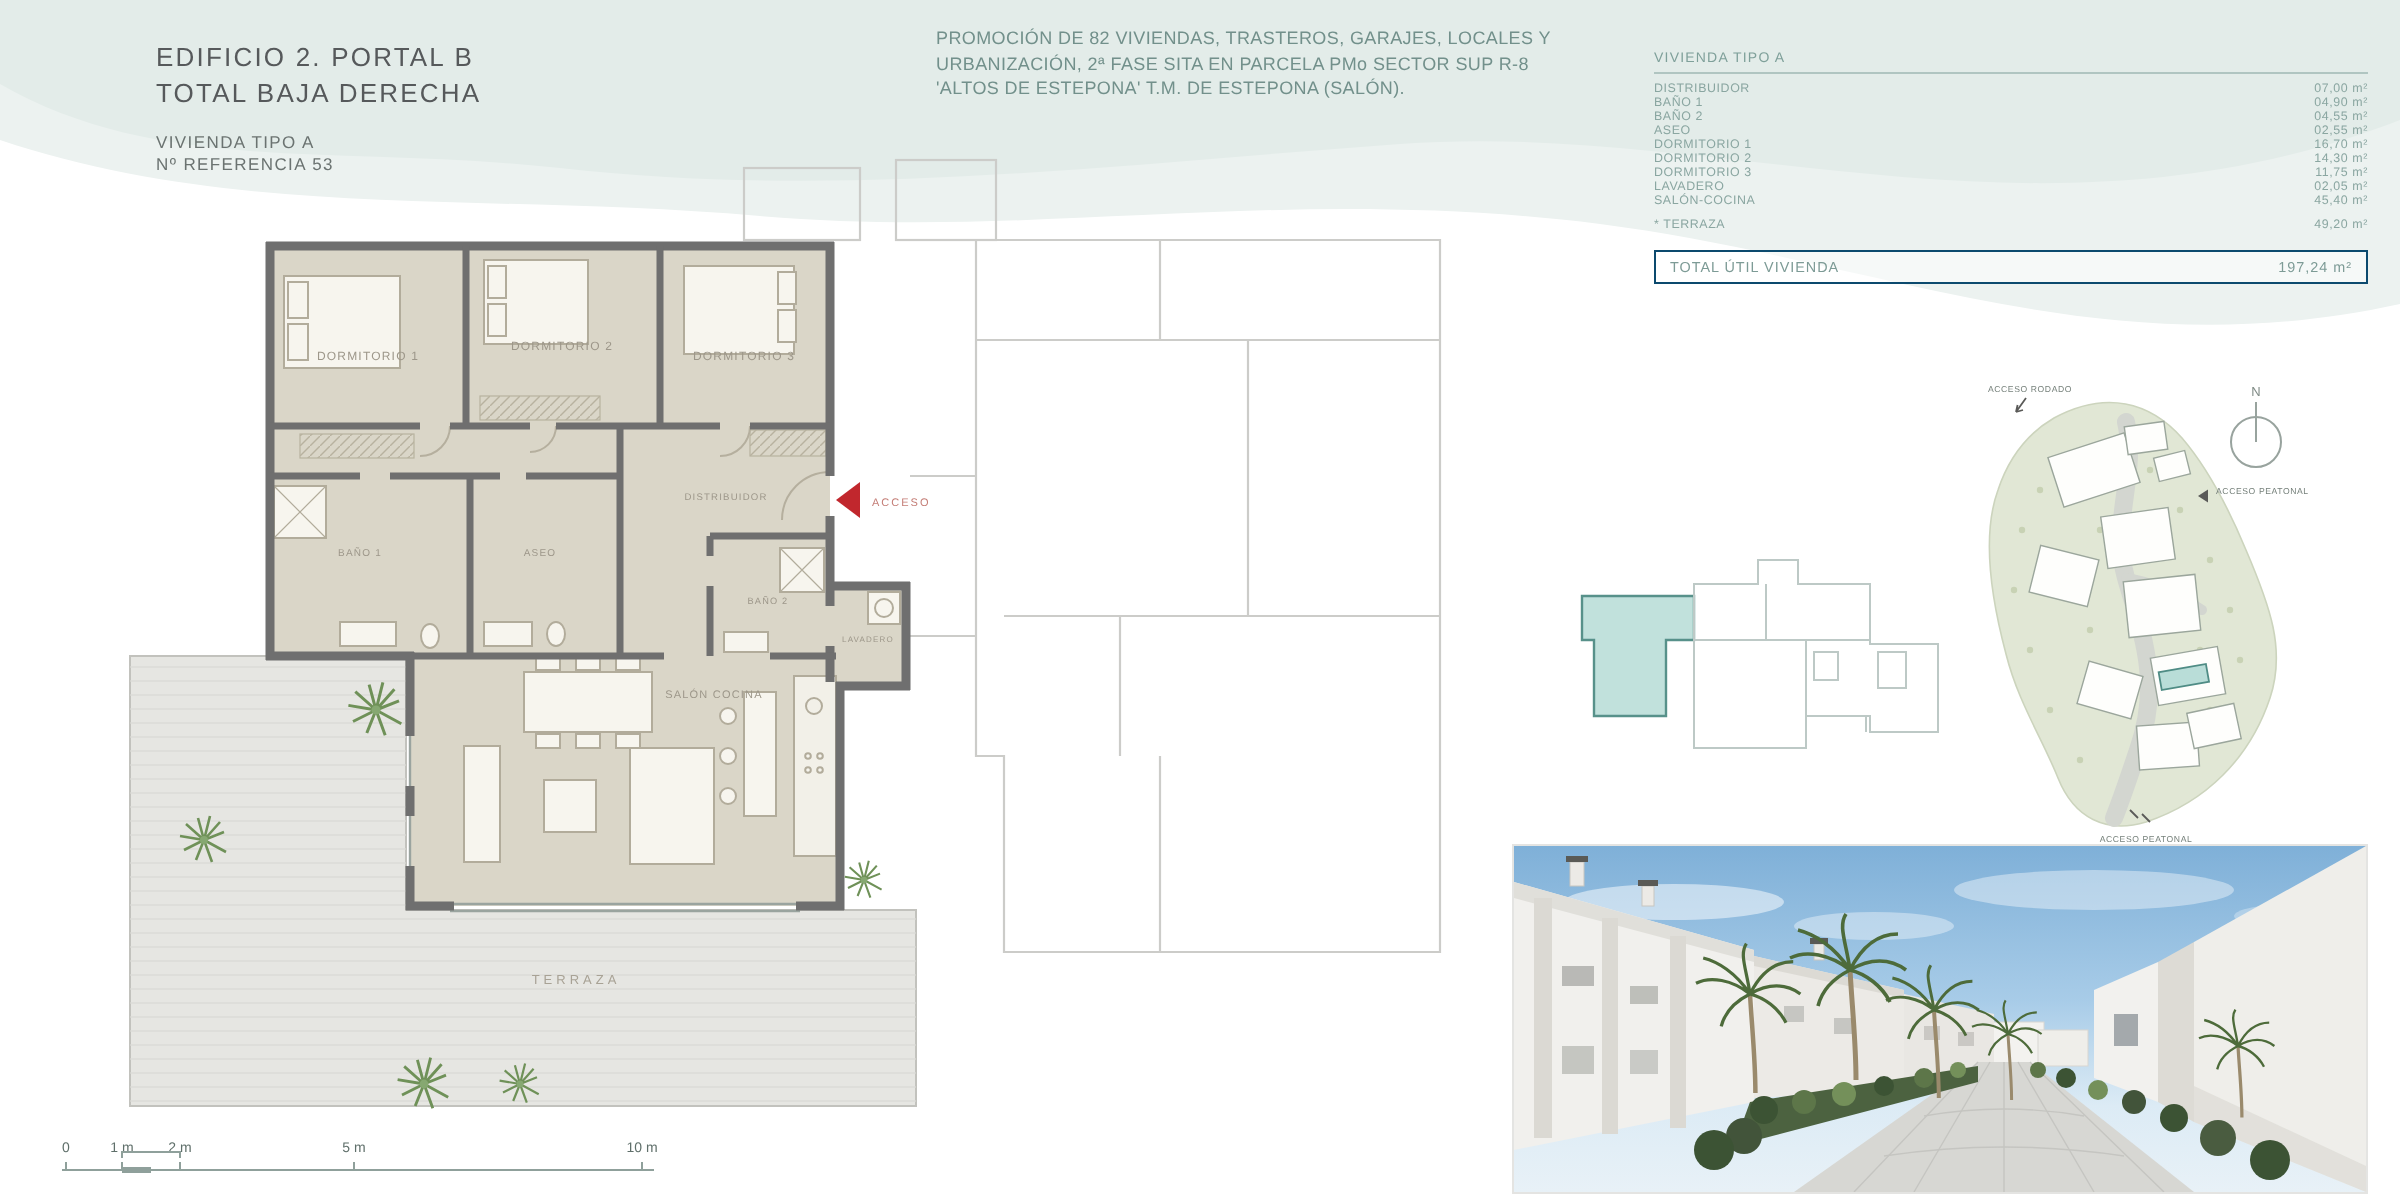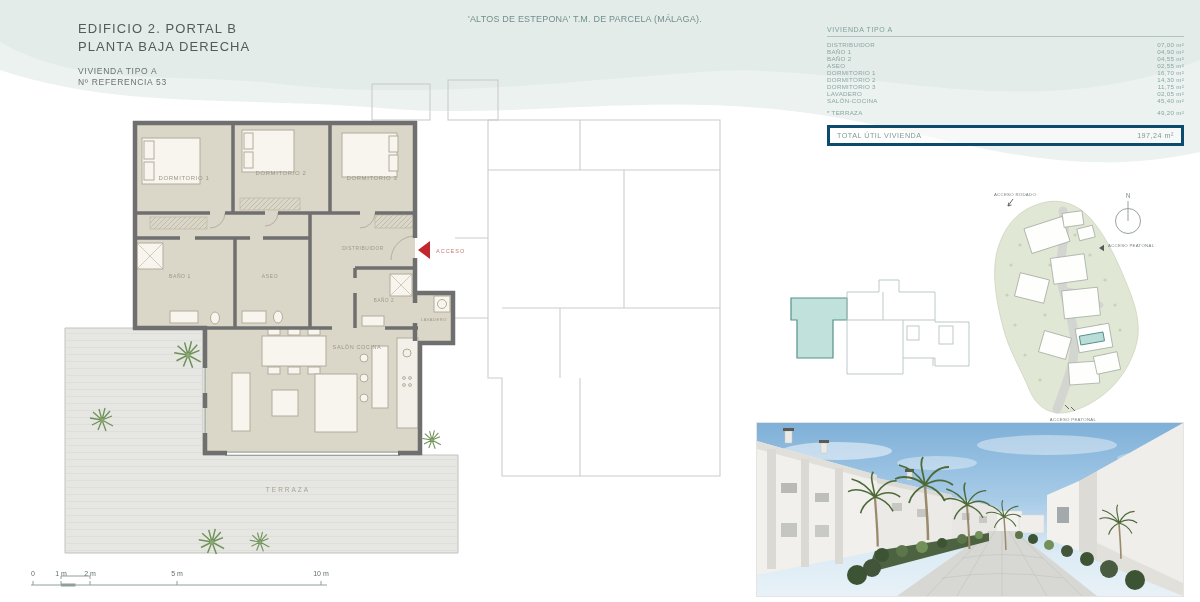--- a/index.html
+++ b/index.html
@@ -12,21 +12,21 @@
        letter-spacing:.7px;color:#6b7371;}
   .promo{position:absolute;left:468px;top:13px;width:352px;font-size:9px;line-height:12.5px;
          letter-spacing:.2px;color:#72908b;}
   .areas{position:absolute;left:827px;top:26px;width:357px;}
   .areas .hd{font-size:7px;color:#7fa09a;letter-spacing:.6px;border-bottom:1px solid #b0c5c1;
              padding-bottom:3px;margin-bottom:4px;}
   .arow{display:flex;justify-content:space-between;font-size:6.2px;line-height:7px;
         color:#8aa6a1;letter-spacing:.3px;}
   .arow.terraza{margin-top:5px;}
   .totals{margin-top:9px;}
-  .trow{display:flex;justify-content:space-between;align-items:center;border:3px solid #0c4a6e;
+  .trow{display:flex;justify-content:space-between;align-items:center;border:1px solid #0c4a6e;
         background:rgba(255,255,255,.55);font-size:7.2px;color:#7d9b96;letter-spacing:.5px;
         padding:3px 7px;margin-top:6px;}
   .plan{position:absolute;left:20px;top:78px;}
   .scalebar{position:absolute;left:25px;top:565px;}
   .keyplan{position:absolute;left:783px;top:262px;}
   .siteplan{position:absolute;left:965px;top:185px;}
   .photo{position:absolute;left:757px;top:423px;box-shadow:0 0 0 1px #e4e4e2;}
   svg text{font-family:"Liberation Sans",sans-serif;}
 </style>
 </head>
@@ -34,29 +34,31 @@
 
 <div class="stage">
 
   <svg class="waves" width="1200" height="240" viewBox="0 0 1200 240">
     <path d="M0,0 H1200 V152 C1050,185 940,130 800,112 C640,92 520,120 380,108 C240,96 120,110 0,70 Z" fill="#ecf2f0"></path>
     <path d="M0,0 H1200 V60 C1020,130 860,60 700,72 C560,82 420,100 280,84 C170,72 80,88 0,42 Z" fill="#e3ece9"></path>
   </svg>
 
   <div class="title">
     <div>EDIFICIO 2. PORTAL B</div>
-    <div>PLANTA BAJA DERECHA</div>
+    <div>TOTAL BAJA DERECHA</div>
   </div>
   <div class="ref">
     <div>VIVIENDA TIPO A</div>
     <div>Nº REFERENCIA 53</div>
   </div>
 
   <div class="promo">
-    <div>'ALTOS DE ESTEPONA' T.M. DE PARCELA (MÁLAGA).</div>
+    <div>PROMOCIÓN DE 82 VIVIENDAS, TRASTEROS, GARAJES, LOCALES Y</div>
+    <div>URBANIZACIÓN, 2ª FASE SITA EN PARCELA PMo SECTOR SUP R-8</div>
+    <div>'ALTOS DE ESTEPONA' T.M. DE ESTEPONA (SALÓN).</div>
   </div>
 
   <div class="areas">
     <div class="hd">VIVIENDA TIPO A</div>
     <div class="arow">
         <span>DISTRIBUIDOR</span>
         <span>07,00 m²</span>
       </div>
     <div class="arow">
         <span>BAÑO 1</span>

